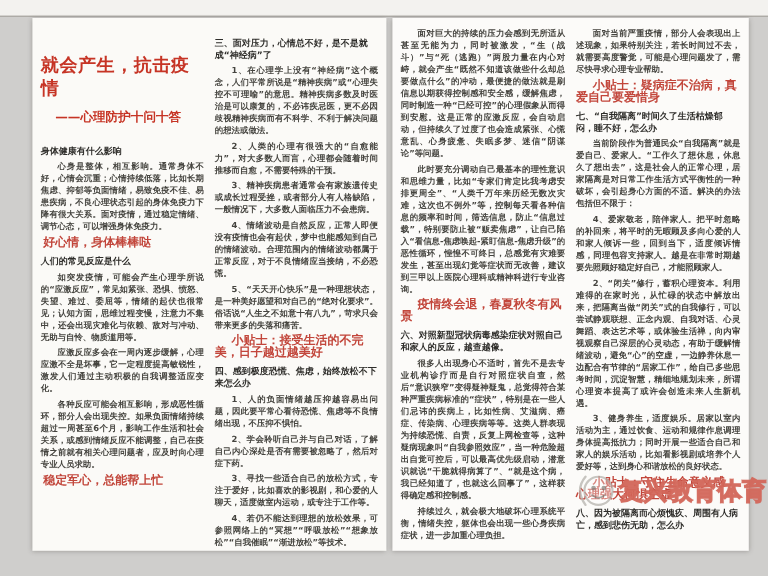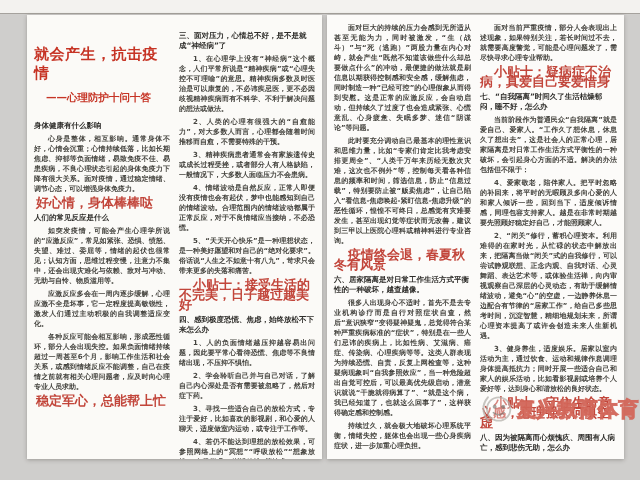--- a/index.html
+++ b/index.html
@@ -13,21 +13,21 @@
   .page { position:absolute; top:15px; height:444px; background:#fbfaf7;
           box-shadow:0 1px 4px rgba(60,55,50,.35); padding:8px 7px 6px;
           display:flex; gap:9px; overflow:hidden; }
   .page-left  { left:27px;  width:295px; }
   .page-right { left:327px; width:297px; background:#fcfbf9; }
   .col { flex:1 1 0; min-width:0; }
 
   .p   { font-size:7px; line-height:10px; text-align:justify; text-indent:14px;
          margin-bottom:3px; color:#45443f;font-weight:bold; }
   .h   { font-size:7.5px; line-height:10px; font-weight:bold; color:#2e2d2a; margin:5px 0 3px; }
-  .tip { font-size:13px; line-height:10px; font-weight:bold; color:#c2463b;
+  .tip { font-size:10px; line-height:10px; font-weight:bold; color:#c2463b;
          margin:4px 0 5px; text-indent:14px; }
   .tip.flush { text-indent:2px; }
 
   .doc-title    { font-size:15px; font-weight:bold; color:#c63425; margin:22px 0 8px; letter-spacing:.5px; }
   .doc-subtitle { font-size:10.5px; font-weight:bold; color:#c63425; margin:0 0 16px 12px; }
   .h-first { margin-top:8px; }
 
   .watermark { position:absolute; left:478px; top:390px; display:flex; align-items:center;
                gap:2px; z-index:5; }
   .mascot { width:36px; height:38px; opacity:.75; }
@@ -70,21 +70,21 @@
       <div class="p">4、若仍不能达到理想的放松效果，可参照网络上的“冥想”“呼吸放松”“想象放松”“自我催眠”“渐进放松”等技术。</div>
 
     </div>
   </div>
 
   <div class="page page-right">
     <div class="col">
       <div class="p">面对巨大的持续的压力会感到无所适从甚至无能为力，同时被激发，“生（战斗）”与“死（逃跑）”两股力量在内心对峙，就会产生“既然不知道该做些什么却总要做点什么”的冲动，最便捷的做法就是刷信息以期获得控制感和安全感，缓解焦虑，同时制造一种“已经可控”的心理假象从而得到安慰。这是正常的应激反应，会自动启动，但持续久了过度了也会造成紧张、心慌意乱、心身疲惫、失眠多梦、迷信“阴谋论”等问题。</div>
       <div class="p">此时要充分调动自己最基本的理性意识和思维力量，比如“专家们肯定比我考虑安排更周全”、“人类千万年来历经无数次灾难，这次也不例外”等，控制每天看各种信息的频率和时间，筛选信息，防止“信息过载”，特别要防止被“贩卖焦虑”，让自己陷入“看信息-焦虑唤起-紧盯信息-焦虑升级”的恶性循环，惶惶不可终日，总感觉有灾难要发生，甚至出现幻觉等症状而无改善，建议到三甲以上医院心理科或精神科进行专业咨询。</div>
       <div class="tip">疫情终会退，春夏秋冬有风景</div>
-      <div class="h">六、居家隔离是对日常工作生活方式平衡性的一种破坏，越查越像。</div>
+      <div class="h">六、对照新型冠状病毒感染症状对照自己和家人的反应，越查越像。</div>
       <div class="p">很多人出现身心不适时，首先不是去专业机构诊疗而是自行对照症状自查，然后“意识狭窄”变得疑神疑鬼，总觉得符合某种严重疾病标准的“症状”，特别是在一些人们忌讳的疾病上，比如性病、艾滋病、癌症、传染病、心理疾病等等。这类人群表现为持续恐慌、自责，反复上网检查等，这种疑病现象叫“自我参照效应”，当一种危险超出自觉可控后，可以最高优先级启动，潜意识就说“干脆就得病算了”、“就是这个病，我已经知道了，也就这么回事了”，这样获得确定感和控制感。</div>
       <div class="p">持续过久，就会极大地破坏心理系统平衡，情绪失控，躯体也会出现一些心身疾病症状，进一步加重心理负担。</div>
     </div>
     <div class="col">
       <div class="p">面对当前严重疫情，部分人会表现出上述现象，如果特别关注，若长时间过不去，就需要高度警觉，可能是心理问题发了，需尽快寻求心理专业帮助。</div>
       <div class="tip">小贴士：疑病症不治病，真爱自己要爱惜身</div>
       <div class="h">七、“自我隔离”时间久了生活枯燥郁闷，睡不好，怎么办</div>
       <div class="p">当前阶段作为普通民众“自我隔离”就是爱自己、爱家人。“工作久了想休息，休息久了想出去”，这是社会人的正常心理，居家隔离是对日常工作生活方式平衡性的一种破坏，会引起身心方面的不适。解决的办法包括但不限于：</div>
       <div class="p">4、爱家敬老，陪伴家人。把平时忽略的补回来，将平时的无暇顾及多向心爱的人和家人倾诉一些，回到当下，适度倾诉情感，同理包容支持家人。越是在非常时期越要先照顾好稳定好自己，才能照顾家人。</div>
       <div class="p">2、“闭关”修行，蓄积心理资本。利用难得的在家时光，从忙碌的状态中解放出来，把隔离当做“闭关”式的自我修行，可以尝试静观联想、正念内观、自我对话、心灵舞蹈、表达艺术等，或体验生活禅，向内审视观察自己深层的心灵动态，有助于缓解情绪波动，避免“心”的空虚，一边静养休息一边配合有节律的“居家工作”，给自己多些思考时间，沉淀智慧，精细地规划未来，所谓心理资本提高了或许会创造未来人生新机遇。</div>

